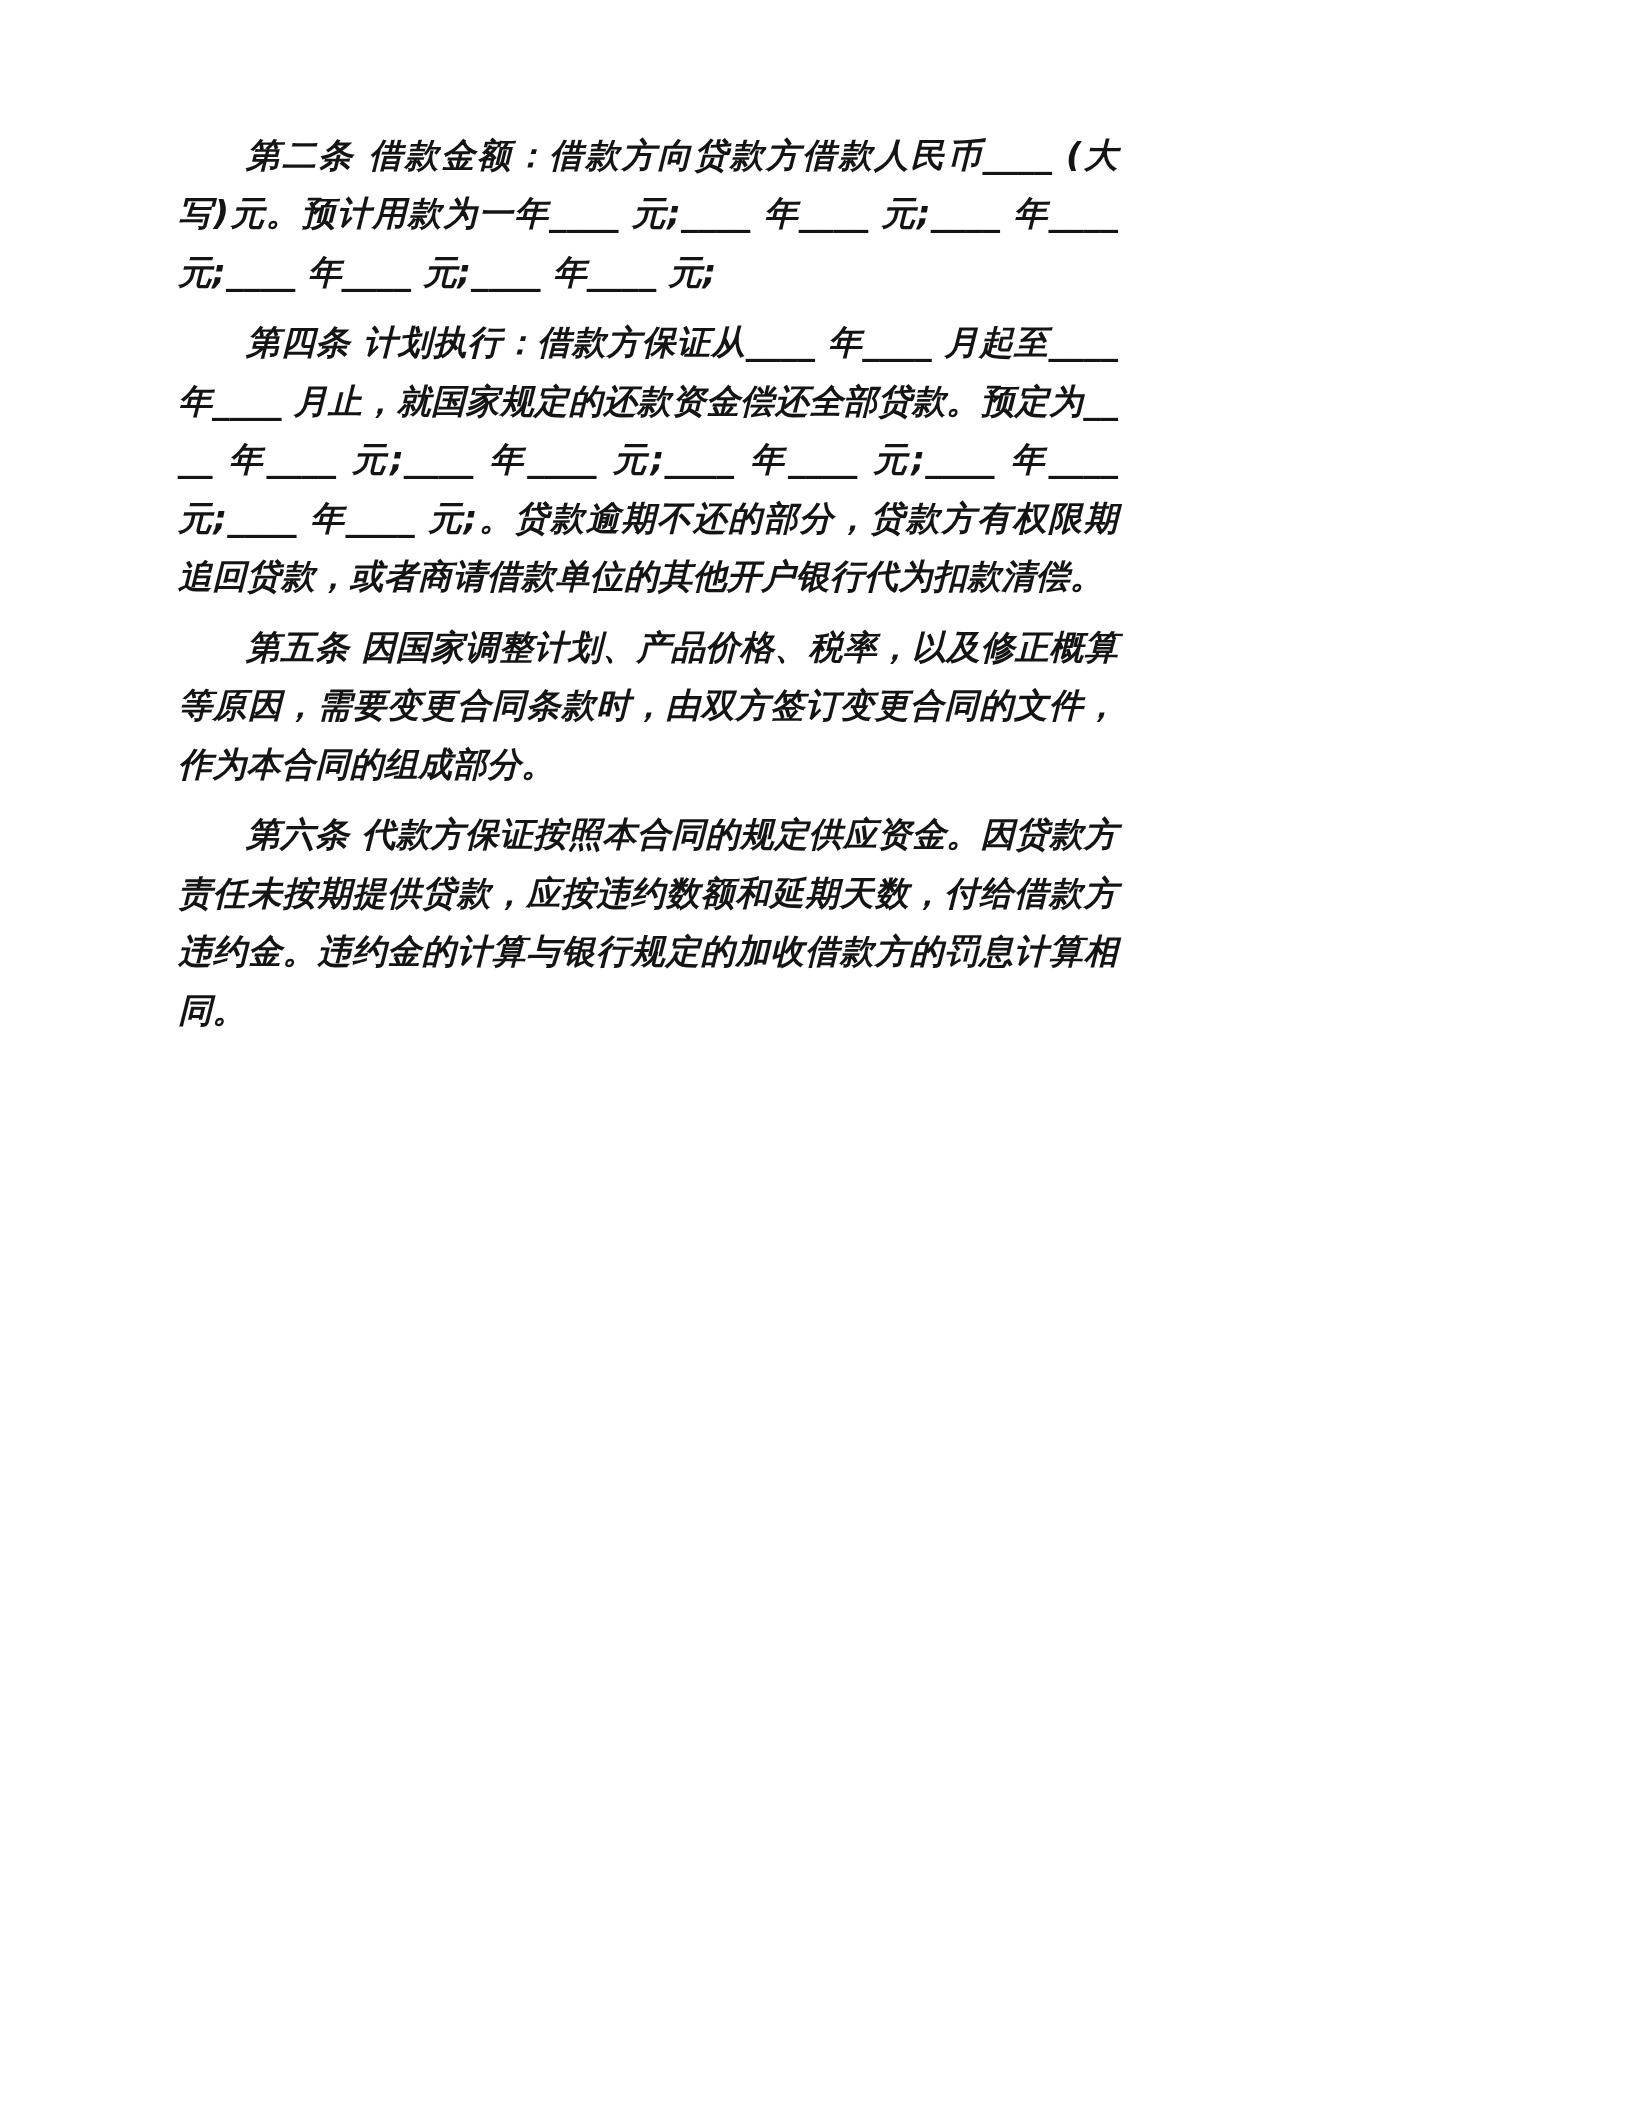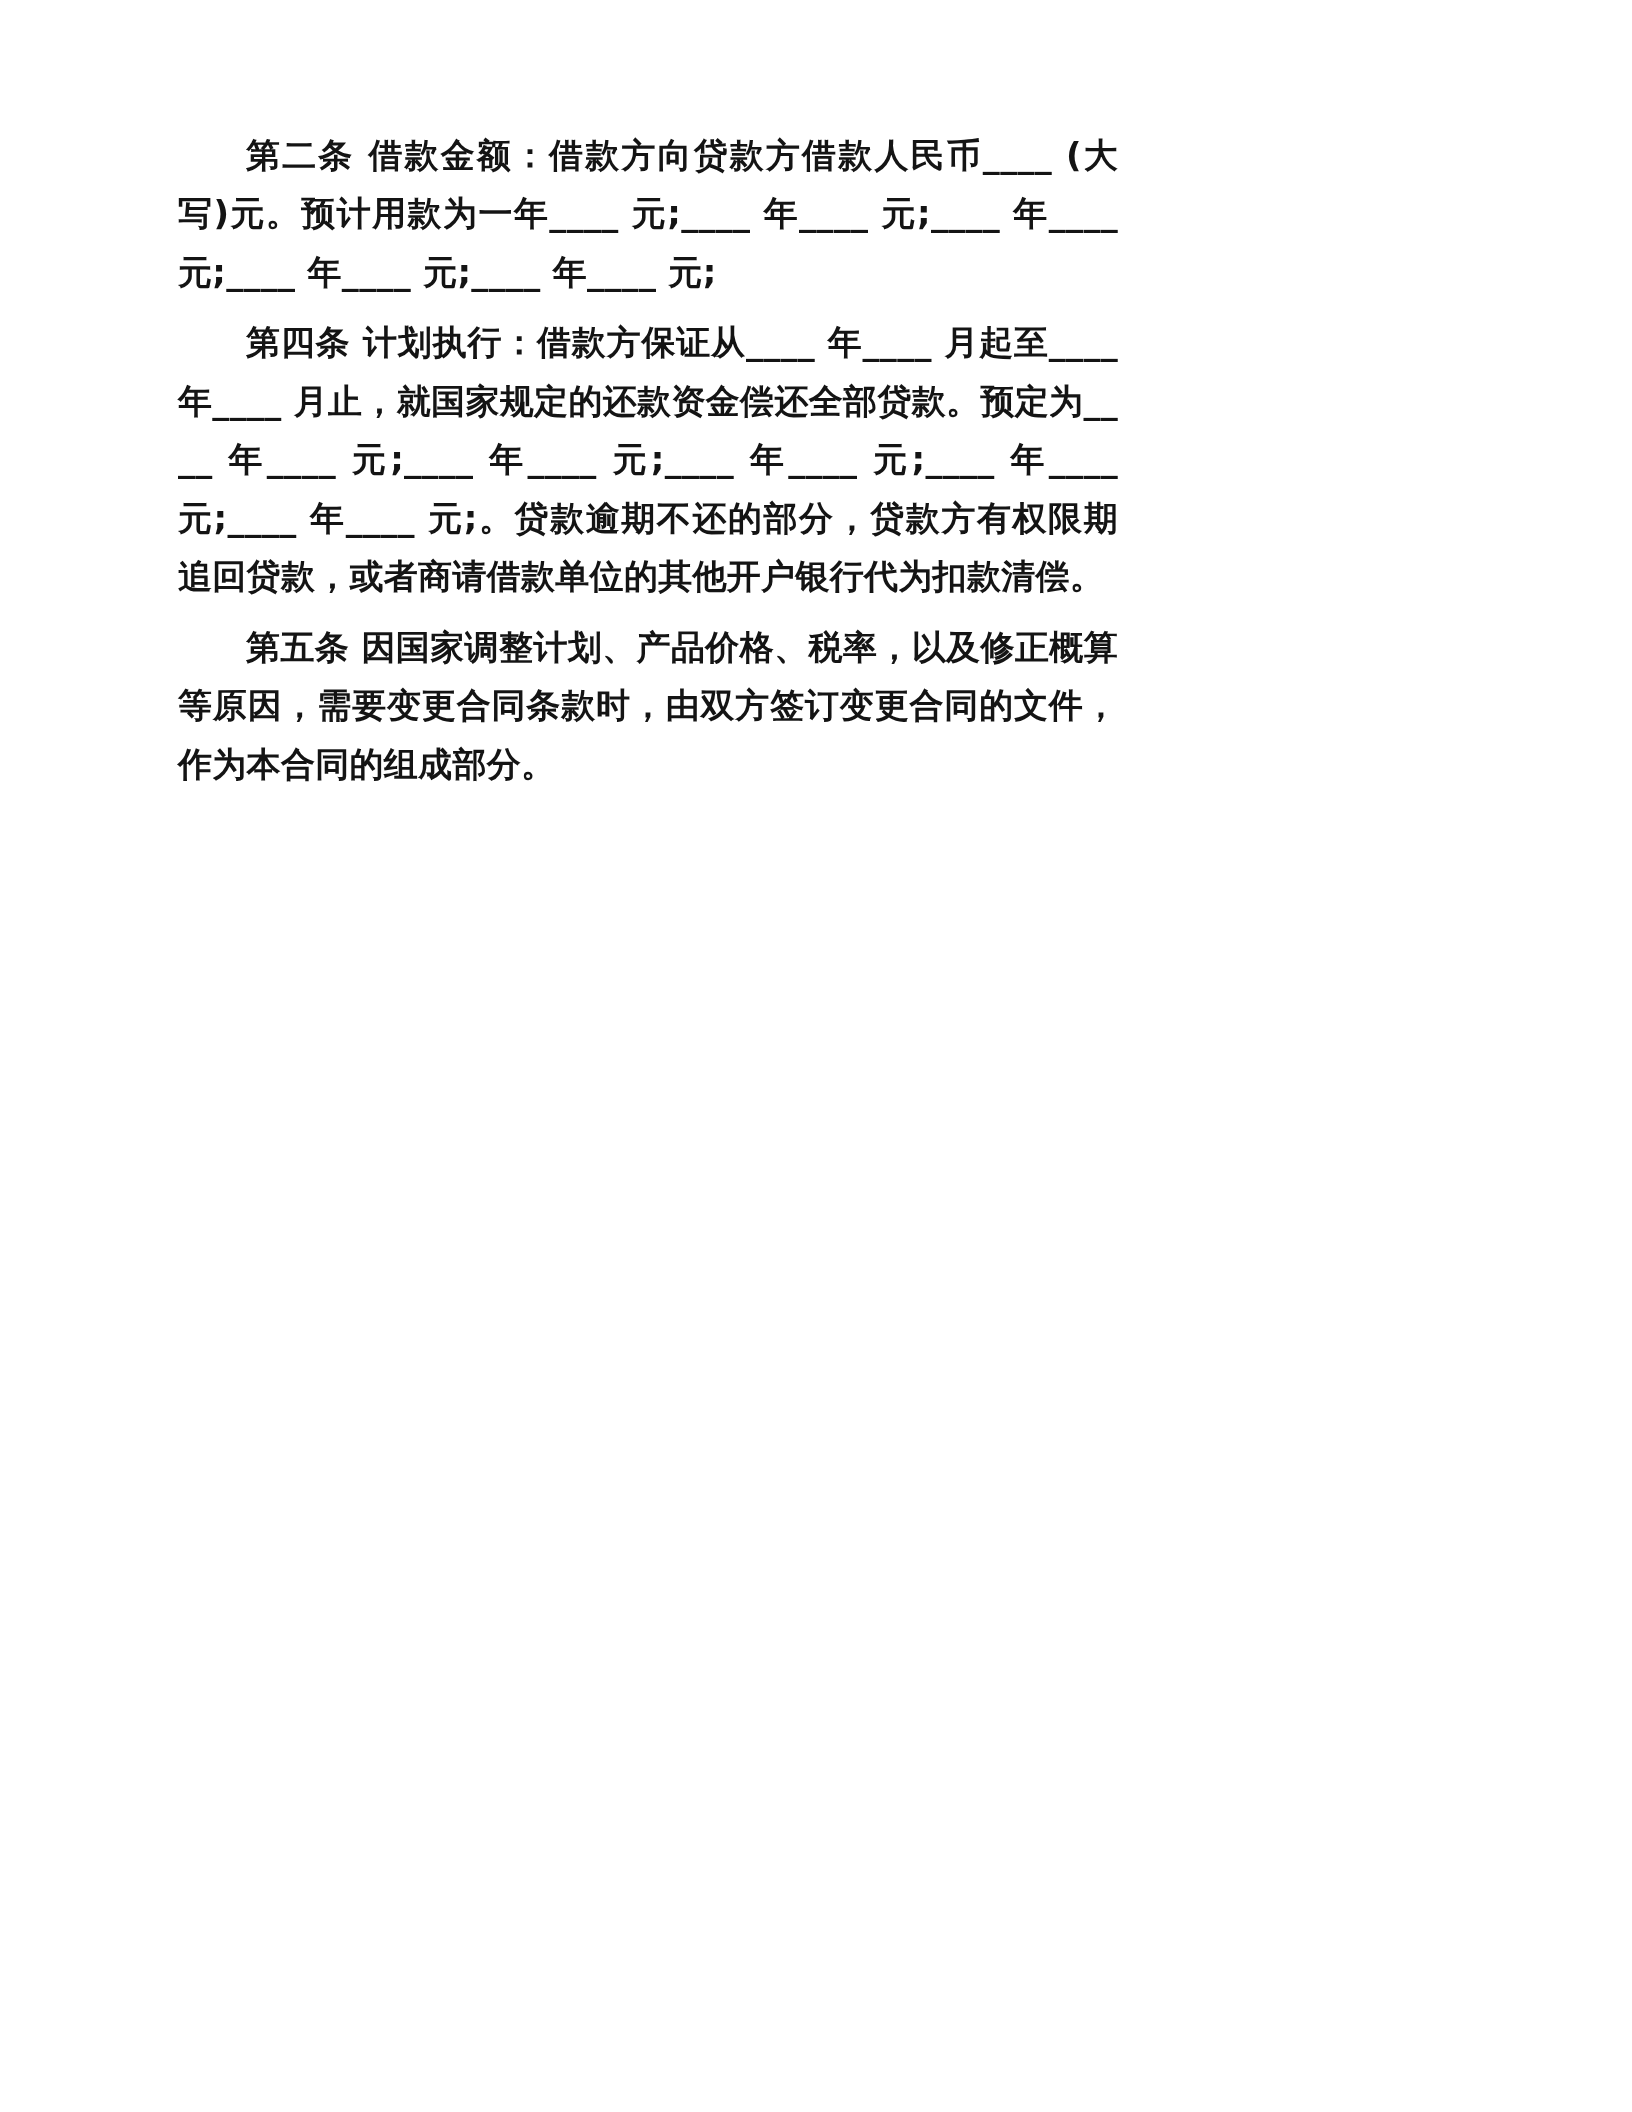--- a/index.html
+++ b/index.html
@@ -12,34 +12,36 @@
     min-height: 2112px;
     font-family: "DejaVu Sans", "Liberation Sans", sans-serif;
     color: #141414;
   }
   .page {
     box-sizing: border-box;
     width: 1296px;
     min-height: 2112px;
     background: #ffffff;
     padding: 126px 178px 120px 178px;
+    font-style: italic;
   }
   .doc p {
     margin: 0 0 12px 0;
     font-size: 34px;
     font-weight: 700;
     line-height: 1.72;
     text-indent: 2em;
     text-align: justify;
     letter-spacing: 0.3px;
     word-break: break-all;
   }
 </style>
 </head>
 <body>
 
 <div class="page">
   <div class="doc">
     <p>第二条 借款金额：借款方向贷款方借款人民币____ (大写)元。预计用款为一年____ 元;____ 年____ 元;____ 年____ 元;____ 年____ 元;____ 年____ 元;</p>
     <p>第四条 计划执行：借款方保证从____ 年____ 月起至____ 年____ 月止，就国家规定的还款资金偿还全部贷款。预定为____ 年____ 元;____ 年____ 元;____ 年____ 元;____ 年____ 元;____ 年____ 元;。贷款逾期不还的部分，贷款方有权限期追回贷款，或者商请借款单位的其他开户银行代为扣款清偿。</p>
     <p>第五条 因国家调整计划、产品价格、税率，以及修正概算等原因，需要变更合同条款时，由双方签订变更合同的文件，作为本合同的组成部分。</p>
+    <p>第六条 代款方保证按照本合同的规定供应资金。因贷款方责任未按期提供贷款，应按违约数额和延期天数，付给借款方违约金。违约金的计算与银行规定的加收借款方的罚息计算相同。</p>
   </div>
 </div>
 
 </body></html>

